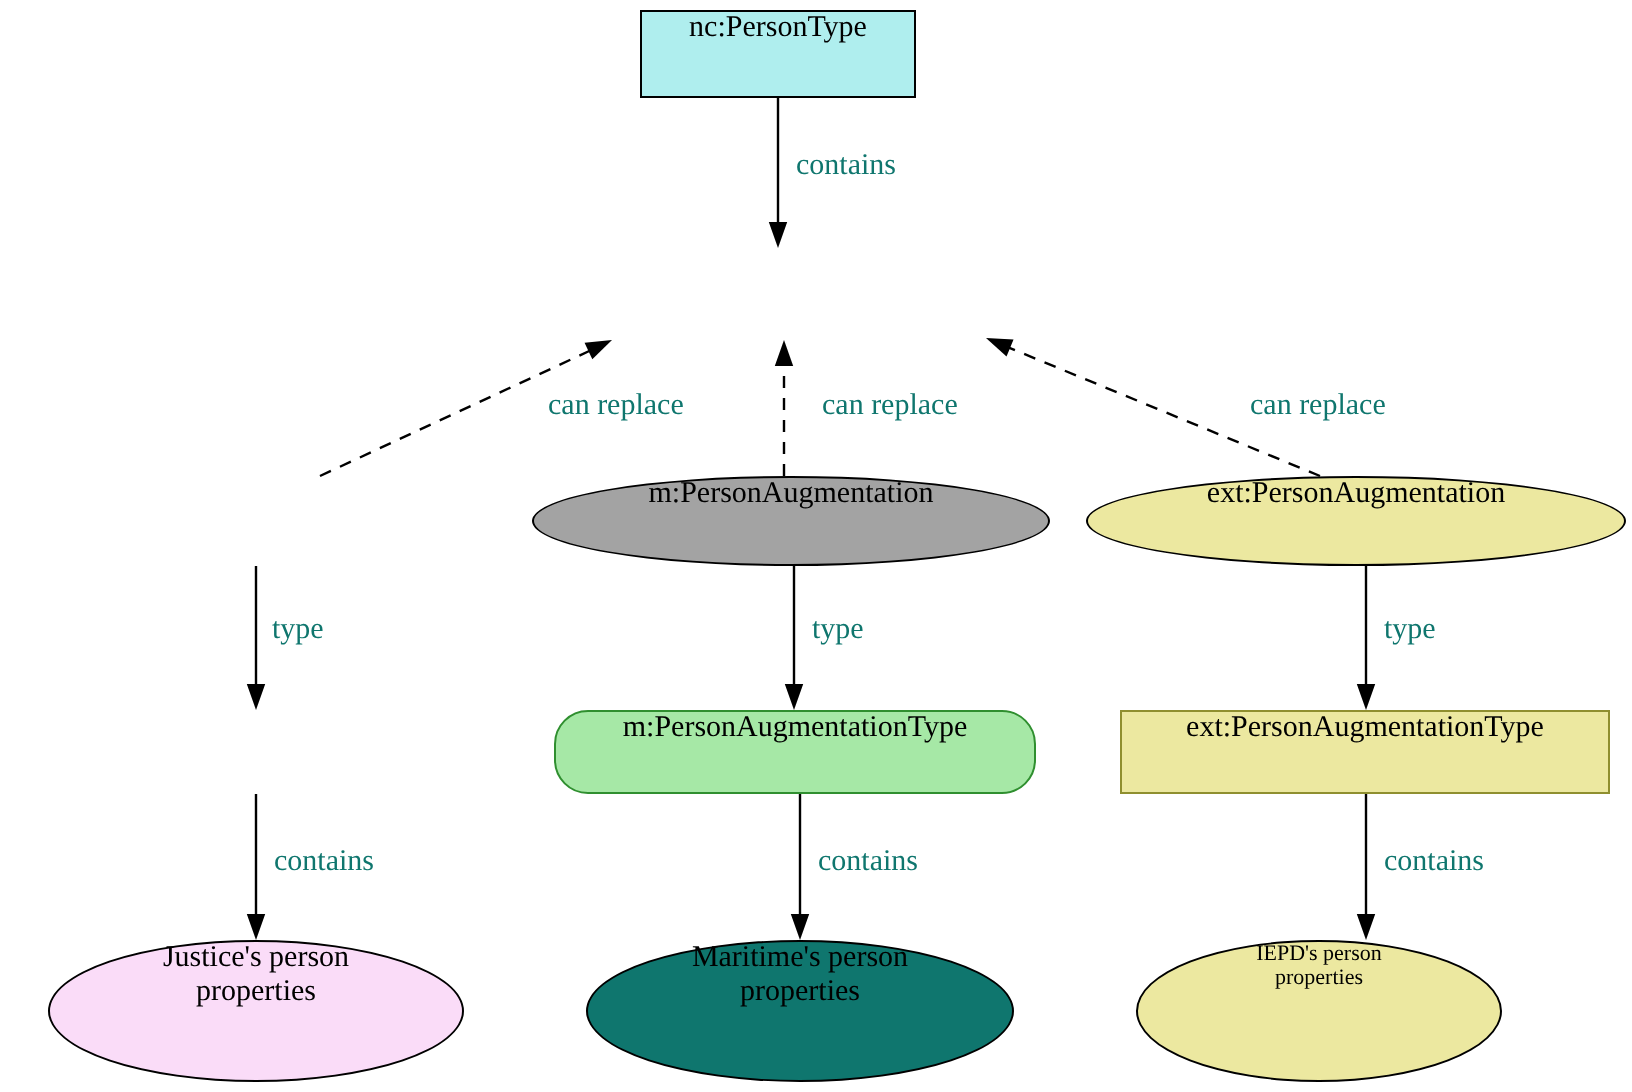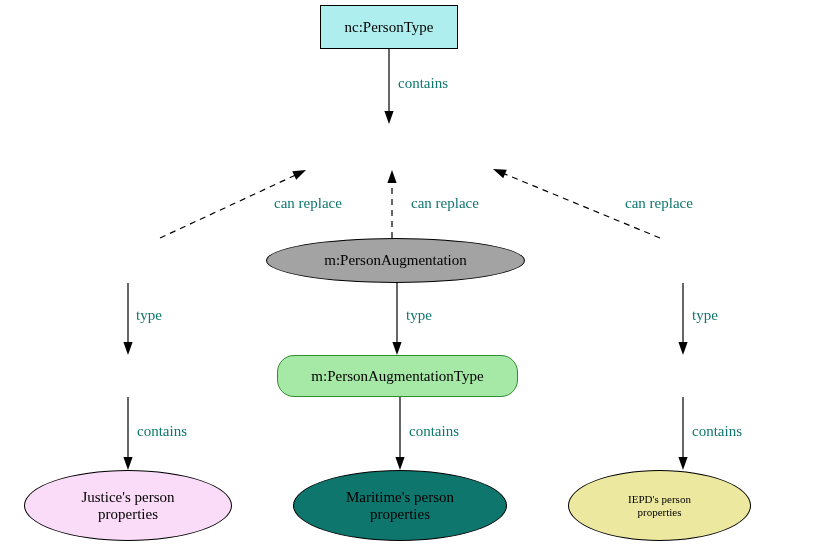--- a/index.html
+++ b/index.html
@@ -18,21 +18,20 @@
   #edges {
     position: absolute;
     left: 0; top: 0;
     width: 816px;
     height: 546px;
   }
   .node {
     position: absolute;
     box-sizing: border-box;
     display: flex;
-    align-items: center;
     justify-content: center;
     text-align: center;
     color: #000000;
     line-height: 1.12;
     z-index: 3;
     font-family: Liberation Serif, serif;
   }
   .node .label {
     display: block;
     white-space: pre-line;
@@ -110,22 +109,28 @@
     <div class="edge-label" style="left: 692px; top: 307px; font-size: 15px;">type</div>
     <div class="edge-label" style="left: 137px; top: 423px; font-size: 15px;">contains</div>
     <div class="edge-label" style="left: 409px; top: 423px; font-size: 15px;">contains</div>
     <div class="edge-label" style="left: 692px; top: 423px; font-size: 15px;">contains</div>
     <div class="node rect" style="left: 320px; top: 5px; width: 138px; height: 44px; background: rgb(175, 238, 238); border-color: rgb(0, 0, 0); font-size: 15px;">
       <span class="label">nc:PersonType</span>
     </div>
     <div class="node ellipse" style="left: 266px; top: 238px; width: 259px; height: 45px; background: #a3a3a3; border-color: rgb(0, 0, 0); font-size: 15px;">
       <span class="label">m:PersonAugmentation</span>
     </div>
+    <div class="node ellipse" style="left: 543px; top: 238px; width: 270px; height: 45px; background: rgb(236, 232, 160); border-color: rgb(0, 0, 0); font-size: 15px;">
+      <span class="label">ext:PersonAugmentation</span>
+    </div>
     <div class="node rect" style="left: 277px; top: 355px; width: 241px; height: 42px; background: rgb(166, 232, 166); border-color: rgb(47, 143, 47); font-size: 15px; border-radius: 17px;">
       <span class="label">m:PersonAugmentationType</span>
+    </div>
+    <div class="node rect" style="left: 560px; top: 355px; width: 245px; height: 42px; background: rgb(236, 232, 160); border-color: rgb(143, 143, 47); font-size: 15px;">
+      <span class="label">ext:PersonAugmentationType</span>
     </div>
     <div class="node ellipse" style="left: 24px; top: 470px; width: 208px; height: 71px; background: rgb(250, 220, 248); border-color: rgb(0, 0, 0); font-size: 15px;">
       <span class="label">Justice's person
 properties</span>
     </div>
     <div class="node ellipse" style="left: 293px; top: 470px; width: 214px; height: 71px; background: #0f766e; border-color: rgb(0, 0, 0); font-size: 15px;">
       <span class="label">Maritime's person
 properties</span>
     </div>
     <div class="node ellipse" style="left: 568px; top: 470px; width: 183px; height: 71px; background: rgb(236, 232, 160); border-color: rgb(0, 0, 0); font-size: 11px;">

